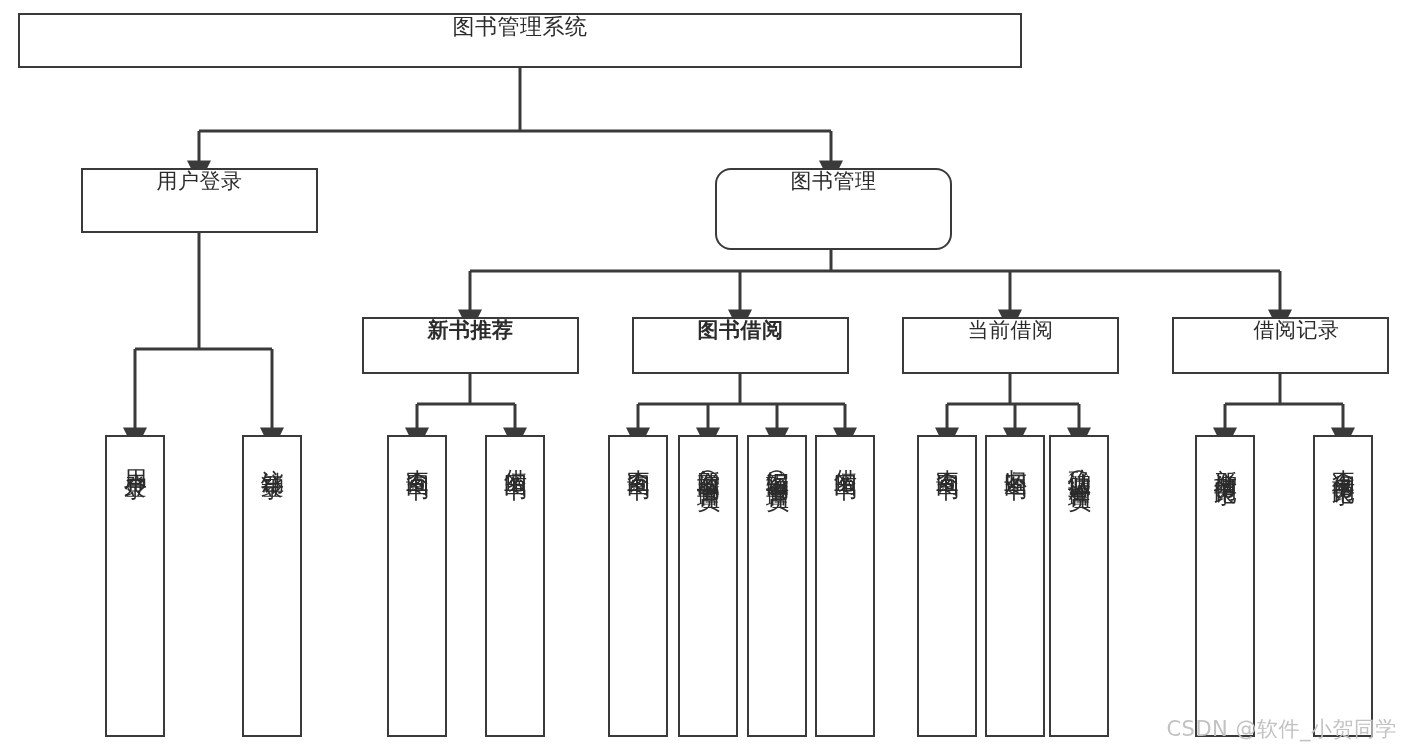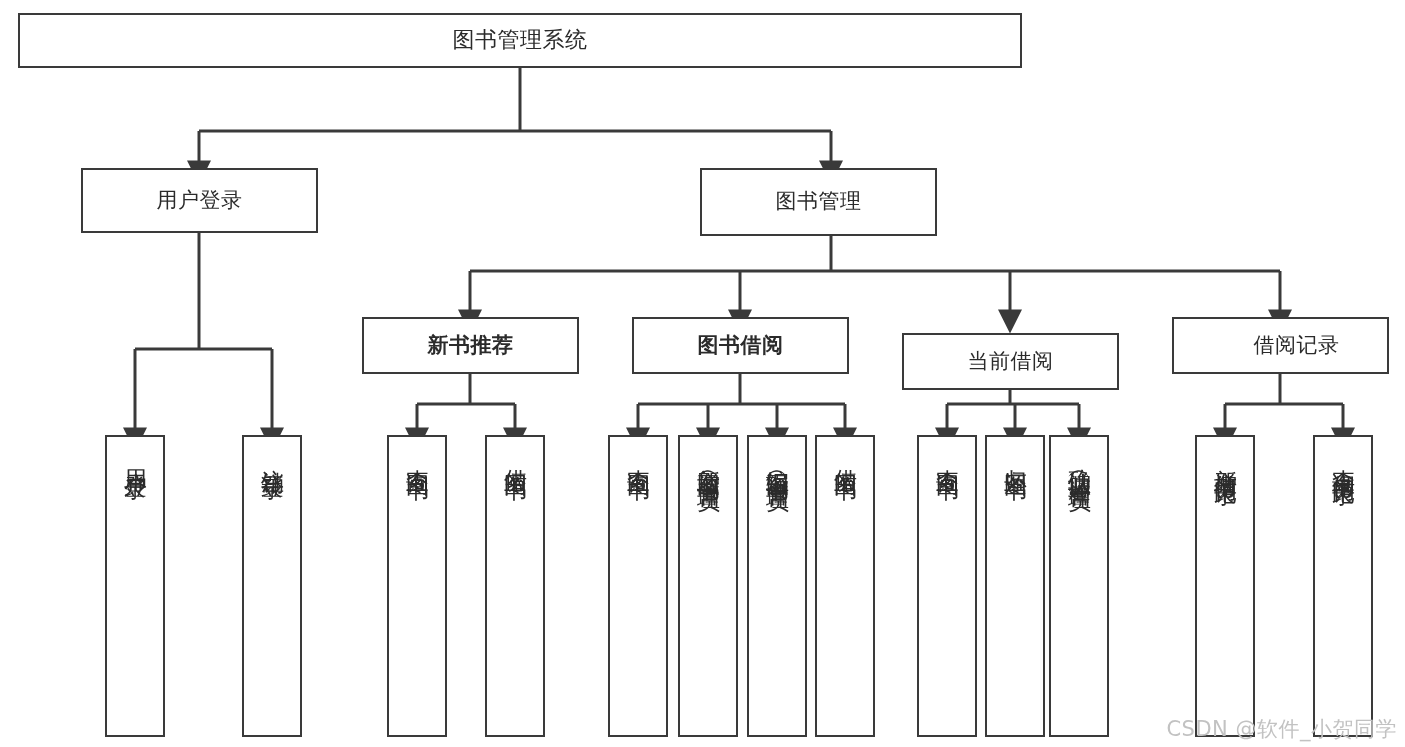--- a/index.html
+++ b/index.html
@@ -24,21 +24,21 @@
     width: 1405px;
     height: 747px;
     pointer-events: none;
   }
   .node {
     position: absolute;
     box-sizing: border-box;
     border: 2px solid #3a3a3a;
     background: #ffffff;
     display: flex;
-    align-items: center;
+    align-items: flex-start;
     justify-content: center;
     color: #2b2b2b;
   }
   .node-label {
     display: block;
     text-align: center;
     line-height: 1.12;
     letter-spacing: 0.5px;
   }
   .node.horizontal .node-label {
@@ -122,31 +122,31 @@
     </g>
   </svg>
 
   <div class="node horizontal root" style="left:18px; top:13px; width:1004px; height:55px;">
     <span class="node-label">图书管理系统</span>
   </div>
 
   <div class="node horizontal" style="left:81px; top:168px; width:237px; height:65px;">
     <span class="node-label">用户登录</span>
   </div>
-  <div class="node horizontal" style="left:700px; top:168px; width:237px; height:68px;">
+  <div class="node horizontal" style="left:715px; top:168px; width:237px; height:82px;border-radius:16px;">
     <span class="node-label">图书管理</span>
   </div>
 
   <div class="node horizontal" style="left:362px; top:317px; width:217px; height:57px;font-weight:bold;">
     <span class="node-label">新书推荐</span>
   </div>
   <div class="node horizontal" style="left:632px; top:317px; width:217px; height:57px;font-weight:bold;">
     <span class="node-label">图书借阅</span>
   </div>
-  <div class="node horizontal" style="left:902px; top:317px; width:217px; height:57px;margin-top:16px;">
+  <div class="node horizontal" style="left:902px; top:317px; width:217px; height:57px;">
     <span class="node-label">当前借阅</span>
   </div>
   <div class="node horizontal" style="left:1172px; top:317px; width:217px; height:57px;padding-left:32px;">
     <span class="node-label">借阅记录</span>
   </div>
 
   <div class="node vertical" style="left:105px; top:435px; width:60px; height:302px;">
     <span class="node-label">用户登录</span>
   </div>
   <div class="node vertical" style="left:242px; top:435px; width:60px; height:302px;">

